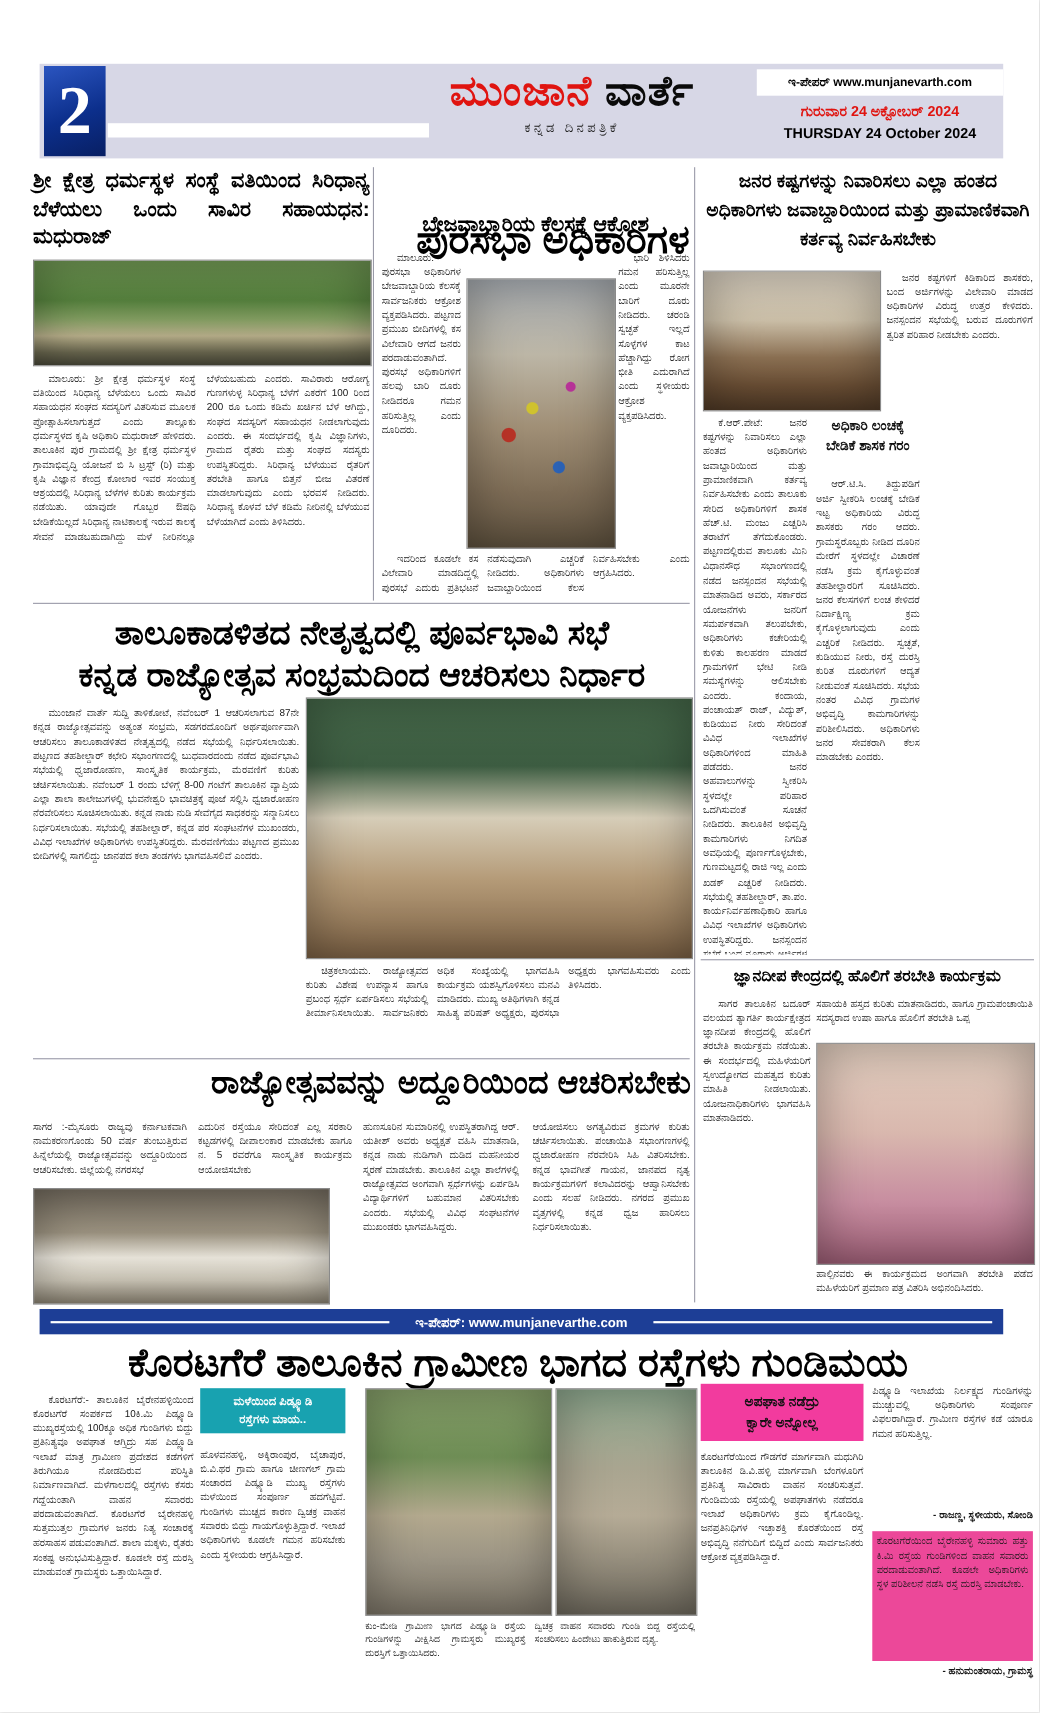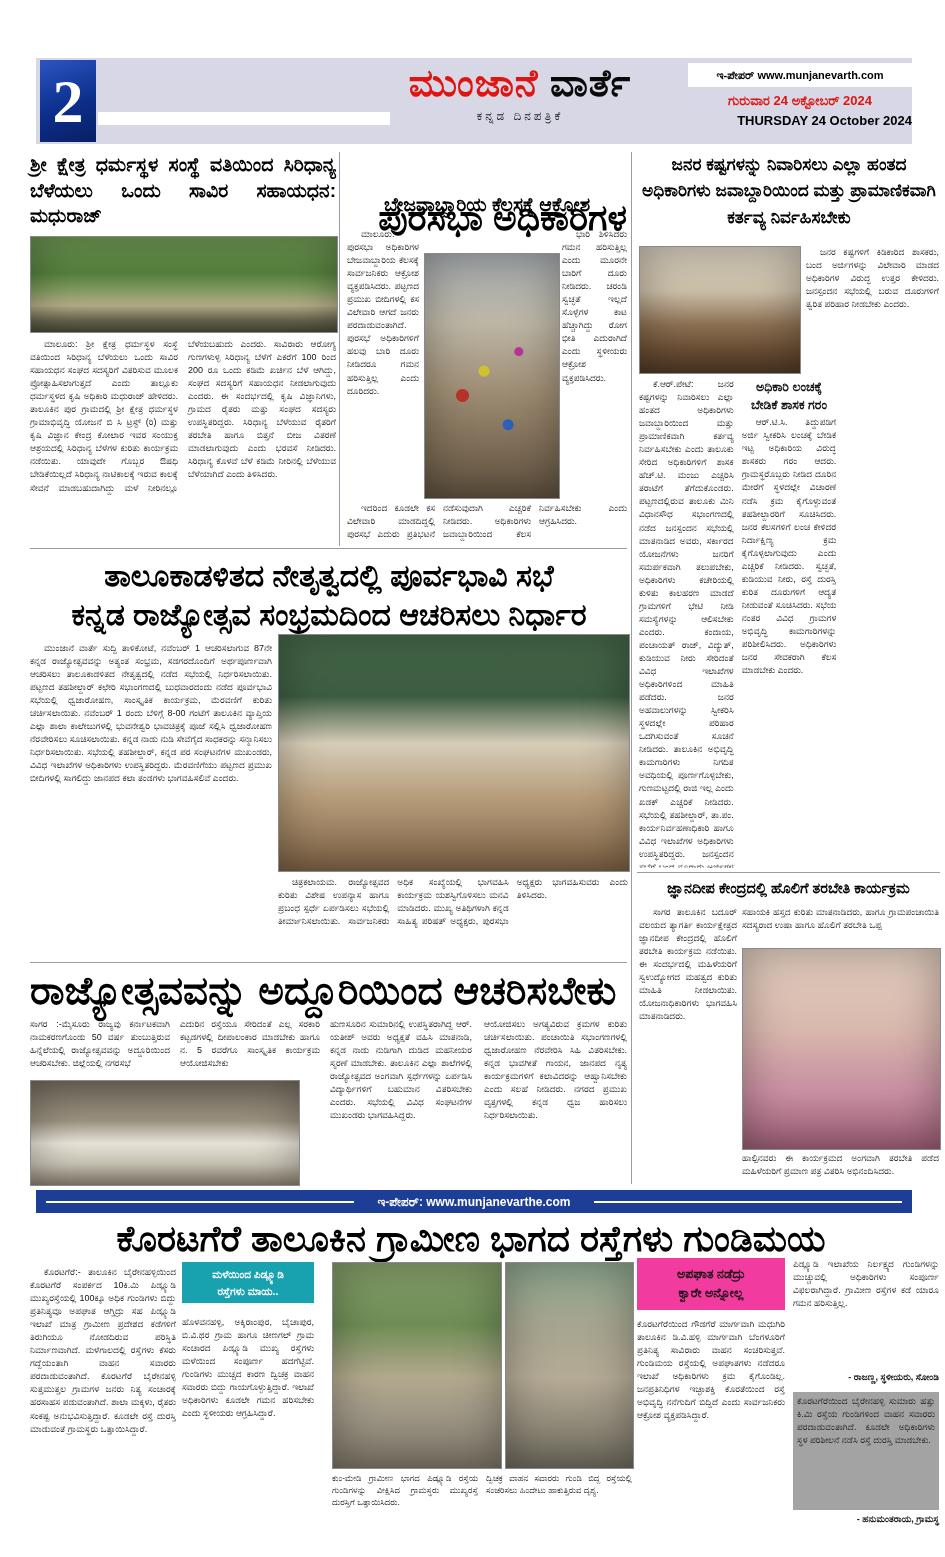--- a/index.html
+++ b/index.html
@@ -15,37 +15,37 @@
           font-family:"Liberation Serif",serif;font-weight:bold;font-size:62px;}
   .stripe{background:#ffffff;}
   .masthead{text-align:center;line-height:1.05;}
   .masthead .m1{font-size:38px;font-weight:bold;letter-spacing:1px;}
   .masthead .red{color:#e01410;}
   .masthead .blk{color:#0a0a0a;}
   .tagline{font-size:12px;font-weight:normal;letter-spacing:3px;margin-top:6px;color:#222;text-align:center;}
   .epaperbox{background:#fff;display:flex;align-items:center;justify-content:center;
              font-size:11px;font-weight:bold;color:#000;}
   .datekn{color:#e01410;font-size:13px;font-weight:bold;text-align:center;}
-  .dateen{color:#000;font-size:13px;font-weight:bold;text-align:right;}
+  .dateen{color:#000;font-size:13px;font-weight:bold;text-align:center;}
 
   
   .vrule{background:#9a9aa8;width:1px;}
   .hrule{background:#9a9aa8;height:1px;}
 
   
   .hl{font-weight:bold;color:#000;}
   .hl-a1{font-size:19px;line-height:1.35;text-align:justify;}
   .hl-a2{font-size:36px;line-height:1.1;text-align:right;margin-top:44px;}
   .hl-a2s{font-size:19px;line-height:1.2;text-align:center;margin-top:4px;}
   .hl-a3{font-size:17px;line-height:1.55;text-align:center;}
   .hl-mid{font-size:30px;line-height:1.3;text-align:center;}
-  .hl-low{font-size:39px;line-height:1.2;text-align:left;}
+  .hl-low{font-size:29px;line-height:1.2;text-align:right;}
   .hl-jd{font-size:14.5px;text-align:center;}
   .hl-bot{font-size:36px;line-height:1.15;text-align:center;}
-  .subhead-c{font-size:12.5px;font-weight:bold;text-align:center;line-height:1.45;margin:2px 0;}
+  .subhead-c{font-size:12.5px;font-weight:bold;text-align:center;line-height:1.45;margin:20px 0;}
 
   
   .bt{font-size:9px;line-height:1.45;text-align:justify;color:#151515;overflow:hidden;text-indent:14px;}
   .cols2{column-count:2;column-gap:10px;}
   .cols3{column-count:3;column-gap:8px;}
   .cap{font-size:8.5px;line-height:1.4;text-align:justify;color:#151515;overflow:hidden;}
   .attrib{font-size:9px;font-weight:bold;text-align:right;color:#151515;}
 
   
   .ph{border:1px solid #8a8a8a;box-shadow:inset 0 0 46px rgba(0,0,0,.35);}
@@ -64,21 +64,21 @@
   .ph-road2{background:linear-gradient(180deg,#8fa98f 0%,#a9a590 35%,#b5ab96 56%,#8f8878 80%,#6f6a5e 100%);}
 
   
   .banner{background:#1d3e96;color:#fff;display:flex;align-items:center;
           font-size:12px;font-weight:bold;gap:14px;}
   .banner:before,.banner:after{content:"";flex:1;height:2px;background:#fff;margin:0 10px;}
   .greenbox{background:#18a2b0;color:#fff;font-weight:bold;font-size:10.5px;line-height:1.55;
             display:flex;flex-direction:column;align-items:center;justify-content:center;text-align:center;}
   .pinkbox{background:#f23b9e;color:#111;font-weight:bold;font-size:12.5px;line-height:1.5;
            display:flex;flex-direction:column;align-items:center;justify-content:center;text-align:center;}
-  .hlite{background:#a3a3a3;padding:3px 4px;}
+  .hlite{background:#ec4899;padding:3px 4px;}
 </style>
 </head>
 <body>
 
 <div class="page">
 
   <div class="abs band" style="left:36px;top:58px;width:876px;height:86px;"></div>
   <div class="abs stripe" style="left:98px;top:112px;width:292px;height:13px;"></div>
   <div class="abs numbox" style="left:40px;top:60px;width:56px;height:82px;">
     <span>2</span>

